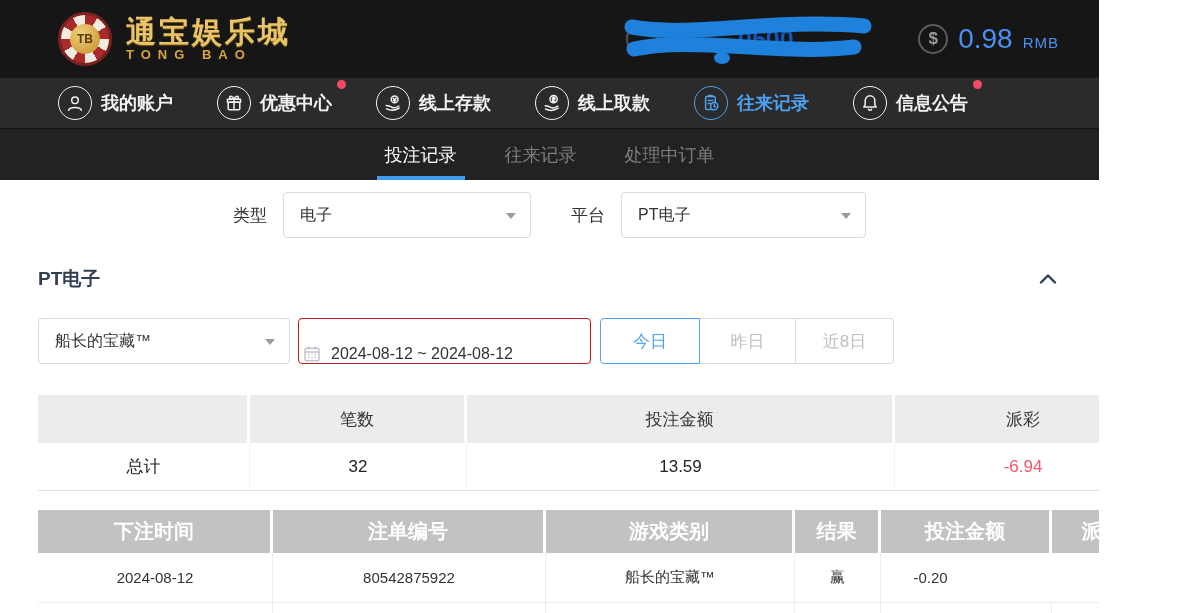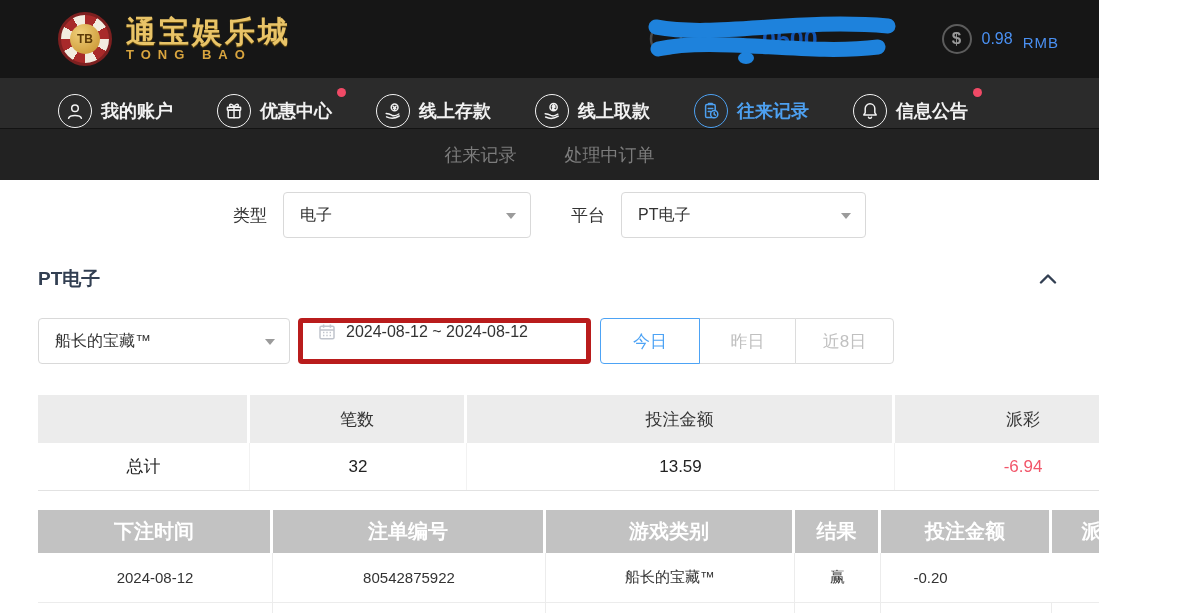--- a/index.html
+++ b/index.html
@@ -18,25 +18,25 @@
   .logo-text { display:flex; flex-direction:column; }
   .logo-title { font-size:30px; font-weight:bold; letter-spacing:3px; color:#e9c468;
           text-shadow:0 1px 1px #7a5a10; line-height:32px; }
   .logo-sub { font-size:13px; font-weight:bold; letter-spacing:7px; color:#d9a53f; text-align:left; line-height:14px; }
 
   .balance-area { display:flex; align-items:center; gap:46px; }
   .redacted { position:relative; width:250px; height:56px; }
   .wallet { display:flex; align-items:center; gap:10px; }
   .dollar-icon { width:30px; height:30px; border-radius:50%; border:2px solid #5c5c5c; color:#9a9a9a;
           display:flex; align-items:center; justify-content:center; font-size:17px; font-weight:bold; }
-  .amount { font-size:16px; color:#4a90f2; }
+  .amount { font-size:28px; color:#4a90f2; }
   .cur { font-size:15px; color:#4a90f2; letter-spacing:1px; padding-top:6px; }
 
   
-  .navbar { height:50px; background:#2b2b2b; display:flex; align-items:flex-end; gap:30px; padding-left:58px; }
+  .navbar { height:50px; background:#2b2b2b; display:flex; align-items:center; gap:30px; padding-left:58px; }
   .nav-item { display:flex; align-items:center; gap:9px; color:#f2f2f2; font-size:18px; font-weight:bold; position:relative; padding-right:14px; cursor:pointer; }
   .nav-item.active { color:#4da0f0; }
   .nav-icon { width:34px; height:34px; border:1.6px solid currentColor; border-radius:50%;
           display:flex; align-items:center; justify-content:center; flex:0 0 auto; }
   .nav-icon svg { width:20px; height:20px; stroke:currentColor; fill:none; stroke-width:1.5; stroke-linecap:round; stroke-linejoin:round; }
   .badge-dot { position:absolute; top:-6px; right:0; width:9px; height:9px; border-radius:50%; background:#f04a66; }
 
   
   .tabbar { height:52px; background:#222222; border-top:1px solid #131313; display:flex; justify-content:center; gap:44px; }
   .tab { position:relative; display:flex; align-items:center; font-size:18px; color:#7d7d7d; cursor:pointer; padding:0 2px; }
@@ -55,22 +55,22 @@
   .caret { position:absolute; right:14px; top:50%; margin-top:-2px; width:0; height:0;
           border-left:5px solid transparent; border-right:5px solid transparent; border-top:6px solid #9b9b9b; }
 
   .section-head { margin-top:26px; display:flex; justify-content:space-between; align-items:center; height:30px; }
   .section-title { font-size:19px; font-weight:bold; color:#323f52; }
   .collapse-btn { cursor:pointer; display:flex; align-items:center; padding:4px; }
   .collapse-btn svg { stroke:#323f52; fill:none; stroke-width:2.4; stroke-linecap:round; stroke-linejoin:round; }
 
   .controls-row { margin-top:24px; display:flex; align-items:center; height:46px; }
   .sel-game { width:252px; }
-  .date-field { margin-left:8px; width:293px; height:46px; border:5px solid #b91c1c; border-radius:4px;
-          display:flex; align-items:flex-start; gap:10px; padding:0 15px; font-size:16px; color:#333; cursor:pointer; }
+  .date-field { margin-left:8px; width:293px; height:46px; border:1px solid #b91c1c; border-radius:4px;
+          display:flex; align-items:flex-end; gap:10px; padding:0 4px; font-size:16px; color:#333; cursor:pointer; }
   .date-field svg { stroke:#c0c4cc; fill:none; stroke-width:1.5; flex:0 0 auto; }
   .segmented { margin-left:9px; display:flex; }
   .seg-btn { height:46px; background:#fff; border:1px solid #dcdcdc; font-size:17px; color:#c0c0c0;
           display:flex; align-items:center; justify-content:center; cursor:pointer; margin-left:-1px; }
   .seg-btn:first-child { border-radius:4px 0 0 4px; margin-left:0; }
   .seg-btn:last-child { border-radius:0 4px 4px 0; }
   .seg-btn.active { border:1px solid #4da3f5; color:#4da3f5; z-index:2; }
   .seg-today { width:100px; } .seg-yesterday { width:97px; } .seg-8days { width:99px; }
   .search-btn { margin-left:10px; width:105px; height:46px; background:#5cb0f8; color:#fff; font-size:17px;
           border:none; border-radius:4px; cursor:pointer; display:flex; align-items:center; justify-content:center; }
@@ -199,20 +199,21 @@
             <path d="M10 2.8a4.8 4.8 0 0 0-4.8 4.8v4L3.8 14h12.4l-1.4-2.4v-4A4.8 4.8 0 0 0 10 2.8z"></path>
             <path d="M8.5 16.2a1.6 1.6 0 0 0 3 0"></path>
           </svg>
       </span>
       <span>信息公告</span>
       <span class="badge-dot"></span>
     </div>
   </nav>
 
   <div class="tabbar">
+    <div class="tab active">投注记录</div>
     <div class="tab">往来记录</div>
     <div class="tab">处理中订单</div>
   </div>
 
   <main class="main">
 
     <div class="filter-row">
       <div class="filter-group">
         <span class="filter-label">类型</span>
         <div class="select sel-type">

